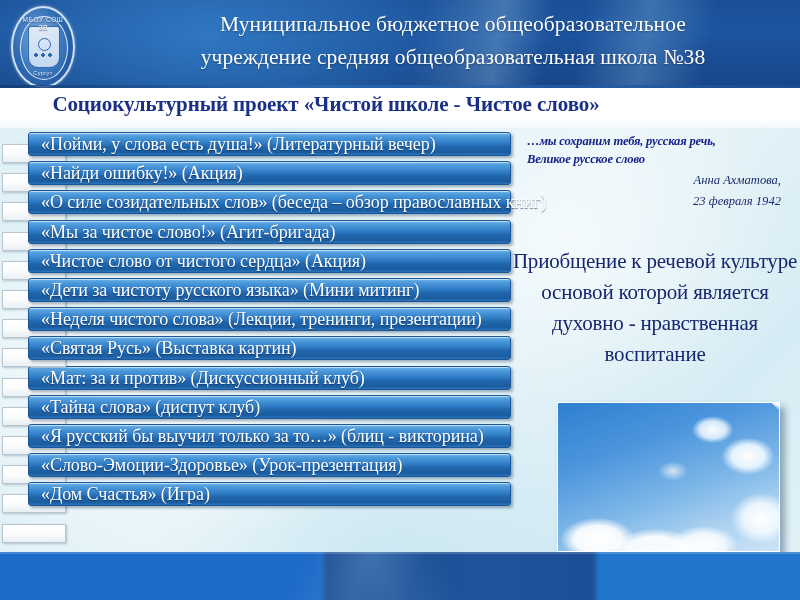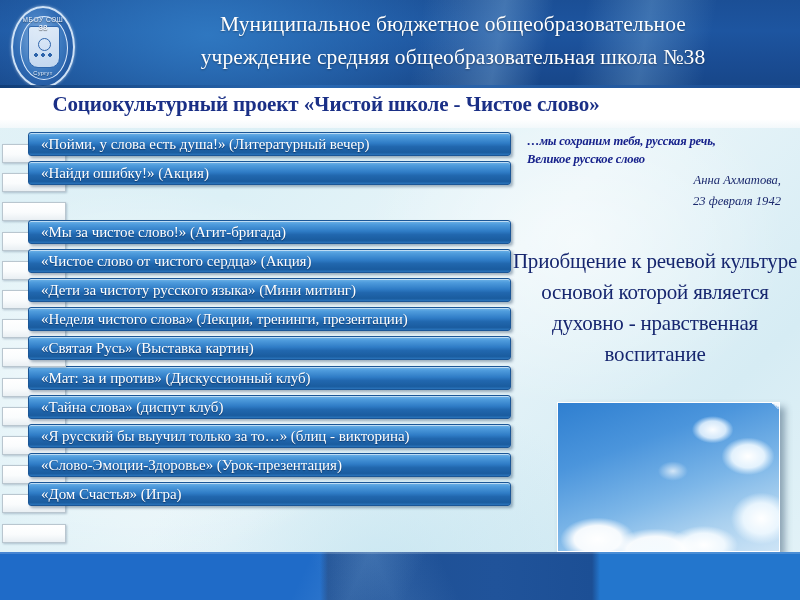--- a/index.html
+++ b/index.html
@@ -157,21 +157,21 @@
         #2a74bb 100%);
     border: 1px solid #1b5696;
     box-shadow:
       inset 0 1px 0 rgba(255,255,255,.55),
       2px 2px 3px rgba(35,65,95,.40);
     display: flex;
     align-items: center;
   }
   .row .bar .label {
     color: #ffffff;
-    font-size: 15px;
+    font-size: 18px;
     line-height: 22px;
     padding-left: 12px;
     white-space: nowrap;
     text-shadow: 0 1px 1px rgba(0,30,70,.55);
     letter-spacing: -.05px;
   }
 
   
   .quote {
     position: absolute;
@@ -277,20 +277,23 @@
         </div>
       </div>
       <div class="row" style="top: 29.2px;">
         <div class="tab"></div>
         <div class="bar">
           <span class="label">«Найди ошибку!» (Акция)</span>
         </div>
       </div>
       <div class="row" style="top: 58.4px;">
         <div class="tab"></div>
+        <div class="bar">
+          <span class="label">«О силе созидательных слов» (беседа – обзор православных книг)</span>
+        </div>
       </div>
       <div class="row" style="top: 87.6px;">
         <div class="tab"></div>
         <div class="bar">
           <span class="label">«Мы за чистое слово!» (Агит-бригада)</span>
         </div>
       </div>
       <div class="row" style="top: 116.8px;">
         <div class="tab"></div>
         <div class="bar">

